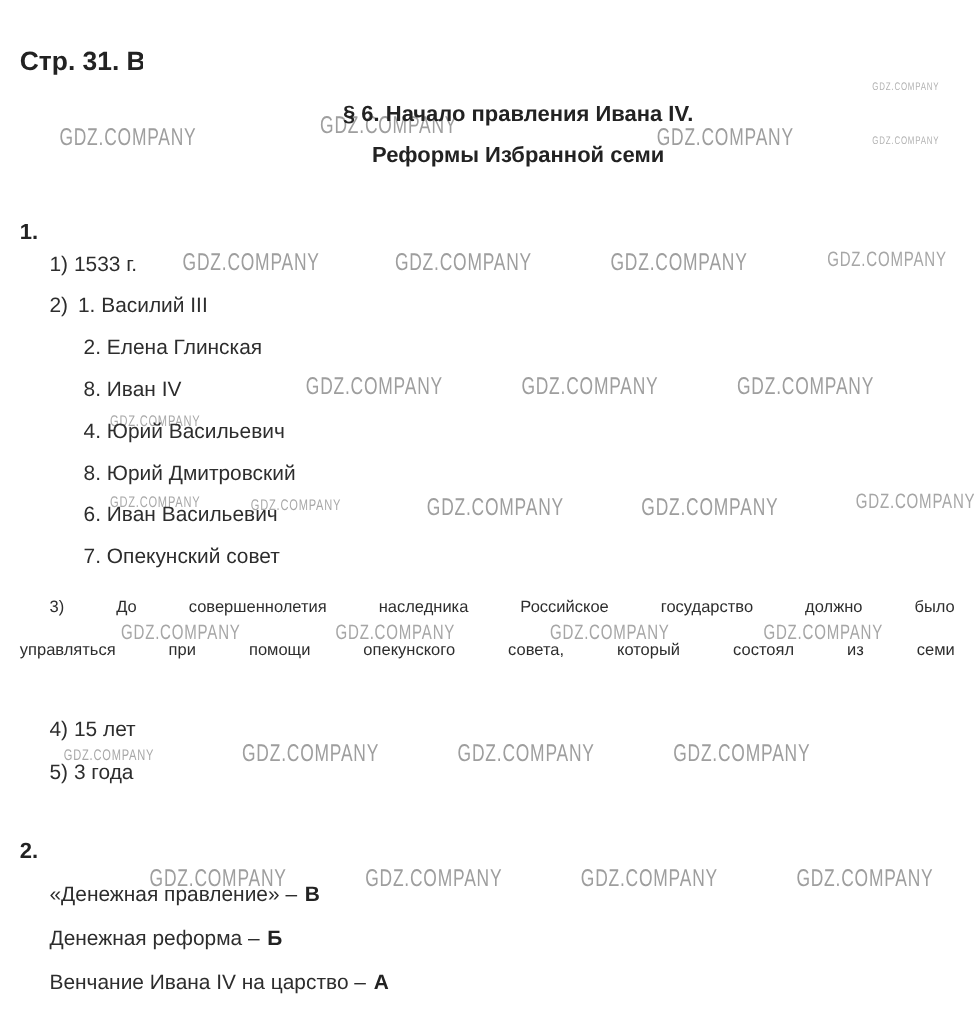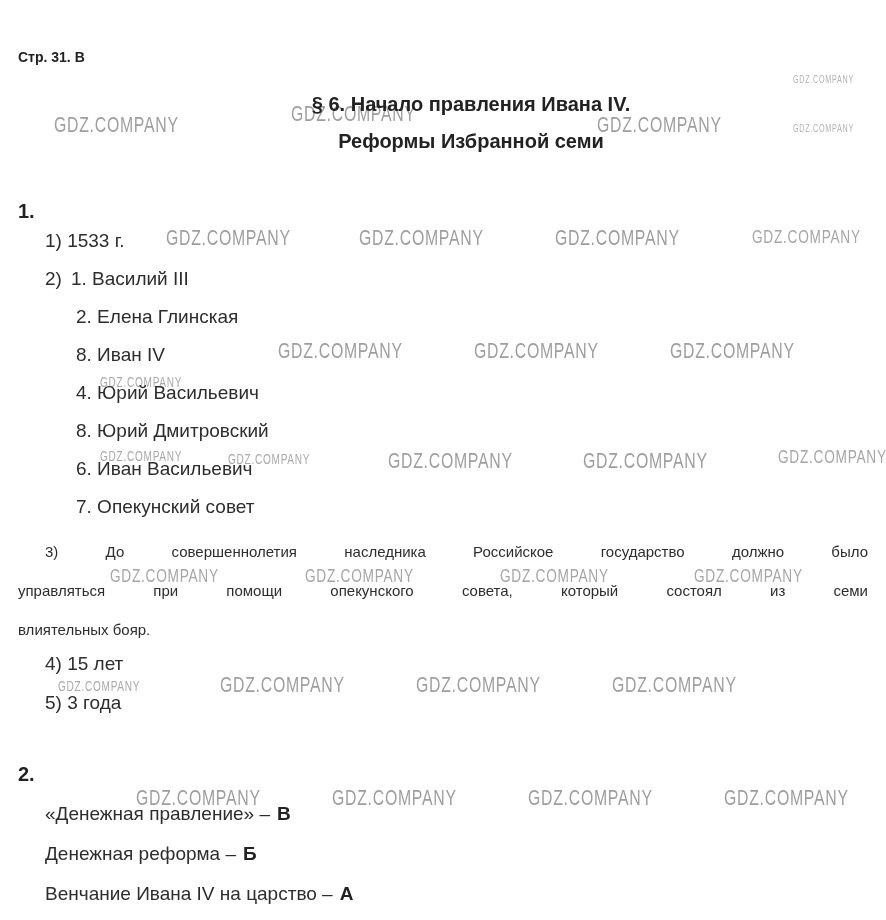--- a/index.html
+++ b/index.html
@@ -27,21 +27,21 @@
   .wm.s   { font-size: 19px; color: #a6a6a6; }
   .wm.xs  { font-size: 14px; color: #a8a8a8; }
   .wm.xxs { font-size: 10px; color: #b2b2b2; }
 
   
   .txt { position: absolute; font-size: 19px; line-height: 22px; white-space: nowrap; z-index: 2; }
   .bold { font-weight: bold; color: #222; }
 
   .page-header {
     left: 18px; top: 46px;
-    font-size: 14px; font-weight: bold; color: #222;
+    font-size: 24px; font-weight: bold; color: #222;
     width: 112px; overflow: hidden;
   }
   .doc-title { left: 0; top: 86px; width: 886px; text-align: center; font-size: 20px; font-weight: bold; color: #222; line-height: 37px; padding-left: 28px; }
   .doc-title div { height: 37px; }
 
   .section-number { font-size: 20px; font-weight: bold; color: #222; }
 
   .row { display: flex; align-items: baseline; }
   .row .prefix { margin-right: 9px; }
 
@@ -112,21 +112,20 @@
   <div class="txt" style="left:76px; top:306px;">2. Елена Глинская</div>
   <div class="txt" style="left:76px; top:344px;">8. Иван IV</div>
   <div class="txt" style="left:76px; top:382px;">4. Юрий Васильевич</div>
   <div class="txt" style="left:76px; top:420px;">8. Юрий Дмитровский</div>
   <div class="txt" style="left:76px; top:458px;">6. Иван Васильевич</div>
   <div class="txt" style="left:76px; top:496px;">7. Опекунский совет</div>
 
   <div class="para">
     <div class="just first">3) До совершеннолетия наследника Российское государство должно было</div>
     <div class="just">управляться при помощи опекунского совета, который состоял из семи</div>
-    <div>влиятельных бояр.</div>
   </div>
 
   <div class="txt" style="left:45px; top:653px;">4) 15 лет</div>
   <div class="txt" style="left:45px; top:692px;">5) 3 года</div>
 
   <div class="txt section-number" style="left:18px; top:763px;">2.</div>
 
   <div class="txt row answer-row" style="left:45px; top:803px;">
     <span>«Денежная правление» –</span>
     <span class="bold answer">В</span>

